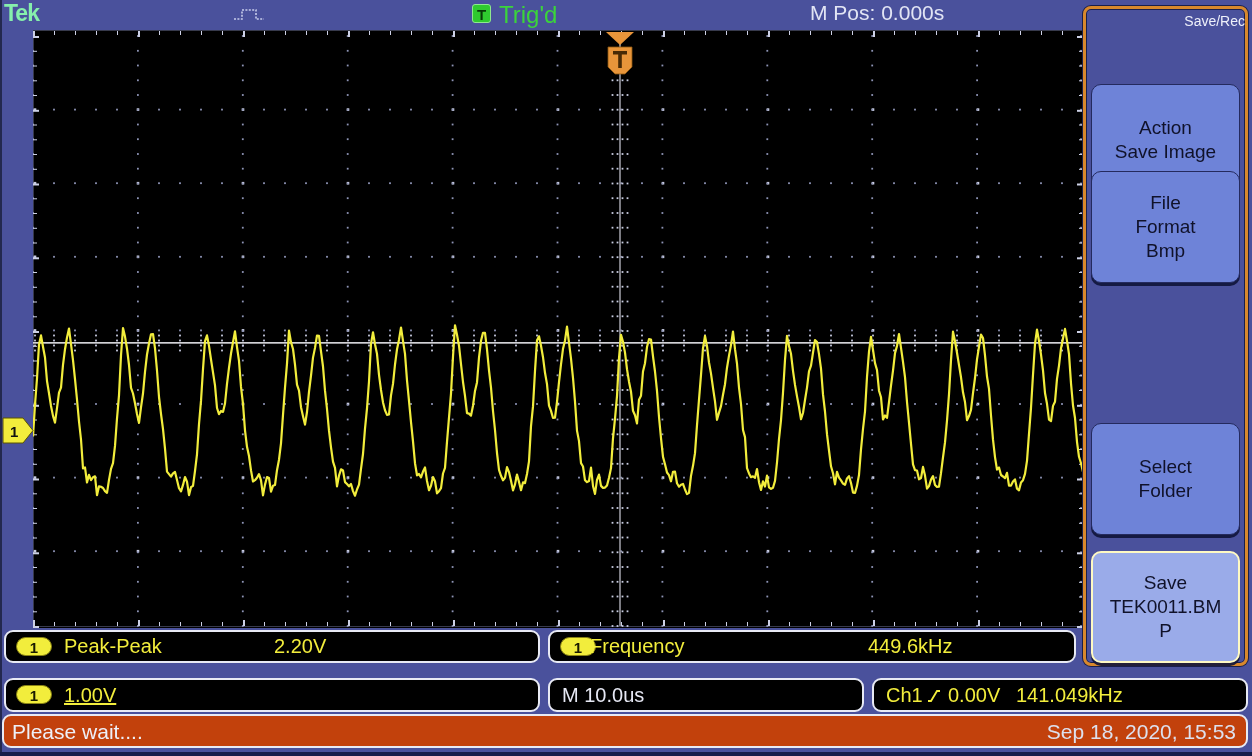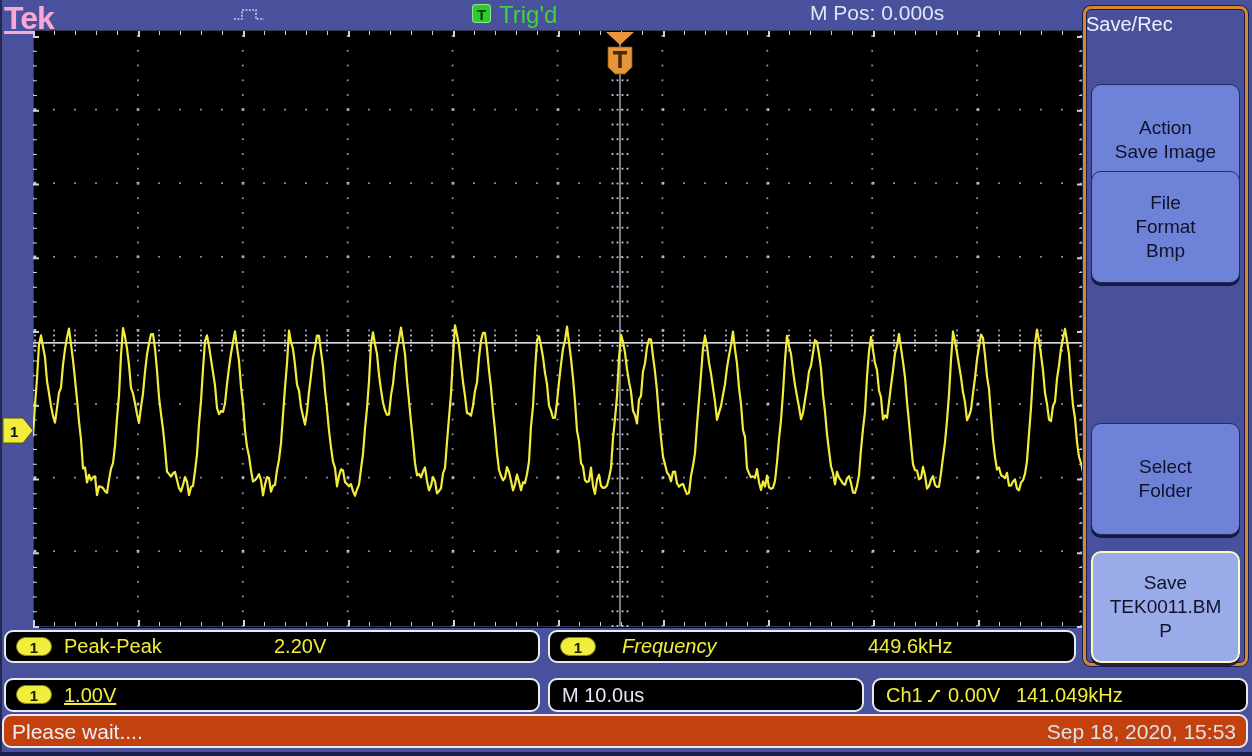--- a/index.html
+++ b/index.html
@@ -1,40 +1,40 @@
 <!DOCTYPE html>
 <html><head>
 <meta charset="utf-8">
 <style>
   html,body{margin:0;padding:0;}
   body{width:1252px;height:756px;position:relative;overflow:hidden;
        background:#4a519c;font-family:"Liberation Sans","DejaVu Sans",sans-serif;}
 
   
   .topbar{position:absolute;left:0;top:0;width:1252px;height:30px;}
-  .brand{position:absolute;left:4px;top:0px;font-size:32px;font-weight:bold;
-         color:#f9a8d4;letter-spacing:-1px;text-decoration:underline;}
+  .brand{position:absolute;left:4px;top:0px;font-size:23px;font-weight:bold;
+         color:#86efac;letter-spacing:-1px;}
   .pulse-icon{position:absolute;left:233px;top:6px;}
   .t-badge{position:absolute;left:472px;top:4px;width:19px;height:19px;background:#2fca2f;
            color:#083a08;font-weight:bold;text-align:center;line-height:19px;font-size:15px;
            border:1px solid #8fe88f;border-radius:3px;box-sizing:border-box;}
   .trigd{position:absolute;left:499px;top:1px;color:#3bd43b;font-size:24px;}
   .mpos{position:absolute;left:810px;top:1px;color:#e2e5f4;font-size:21px;}
 
   
   .screen{position:absolute;left:33px;top:30px;width:1050px;height:598px;background:#000;}
   .screen svg{display:block;}
   .ch-marker{position:absolute;left:2px;top:417px;}
 
   
   .side-menu{position:absolute;left:1083px;top:6px;width:165px;height:660px;
              border:3px solid #d8882c;border-radius:8px;background:#4a519c;
              box-sizing:border-box;box-shadow:0 0 0 1px #1a1f4a, inset 0 0 0 1px #1a1f4a;}
-  .menu-title{position:absolute;left:0;top:4px;width:100%;text-align:left;
-              color:#eef0fa;font-size:20px;}
+  .menu-title{position:absolute;left:0;top:4px;width:100%;text-align:right;
+              color:#eef0fa;font-size:14px;}
   .menu-btn{position:absolute;left:5px;width:149px;height:112px;background:#6e83d8;
             border:1px solid #242a5e;border-radius:10px;box-sizing:border-box;
             box-shadow:0 3px 0 rgba(16,20,58,.9);
             display:flex;align-items:center;justify-content:center;text-align:center;
             color:#10122a;font-size:19px;line-height:1.25;cursor:pointer;}
   .menu-btn span{white-space:pre-line;}
   .menu-btn.active{background:#9aabe9;border:2px solid #fef9c3;}
 
   
   .mbox{position:absolute;top:630px;height:33px;background:#000;border:2px solid #e8eaf4;
@@ -1457,21 +1457,21 @@
   </div>
 </div>
 
 <div class="mbox" style="left:4px;width:536px;">
   <span class="ch-badge">1</span>
   <span class="ytext" style="left:58px;">Peak-Peak</span>
   <span class="ytext" style="left:268px;">2.20V</span>
 </div>
 <div class="mbox" style="left:548px;width:528px;">
   <span class="ch-badge">1</span>
-  <span class="ytext" style="left:72px;font-style:italic;">Frequency</span>
+  <span class="ytext" style="left:40px;">Frequency</span>
   <span class="ytext" style="left:318px;">449.6kHz</span>
 </div>
 
 <div class="cbox" style="left:4px;width:536px;">
   <span class="ch-badge">1</span>
   <span class="ytext" style="left:58px;top:4px;text-decoration:underline;">1.00V</span>
 </div>
 <div class="cbox" style="left:548px;width:316px;">
   <span class="wtext" style="left:12px;">M 10.0us</span>
 </div>

